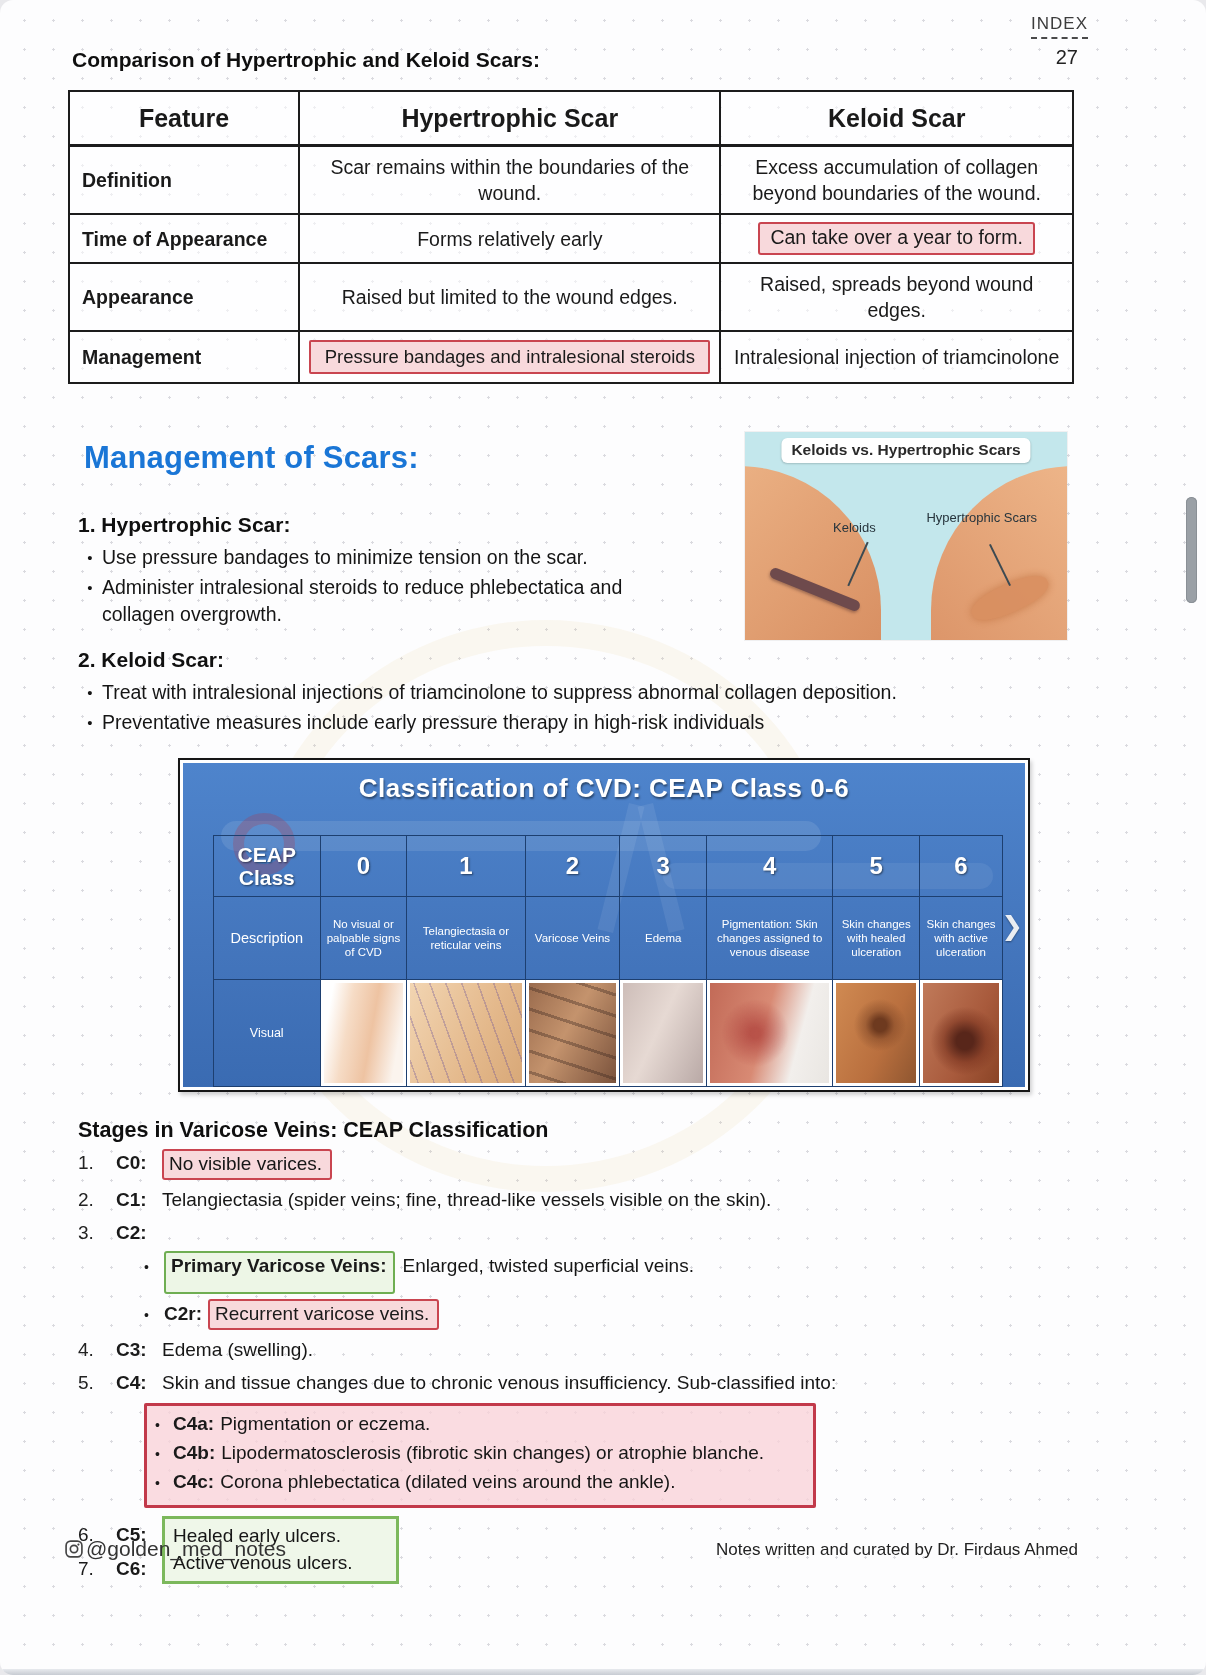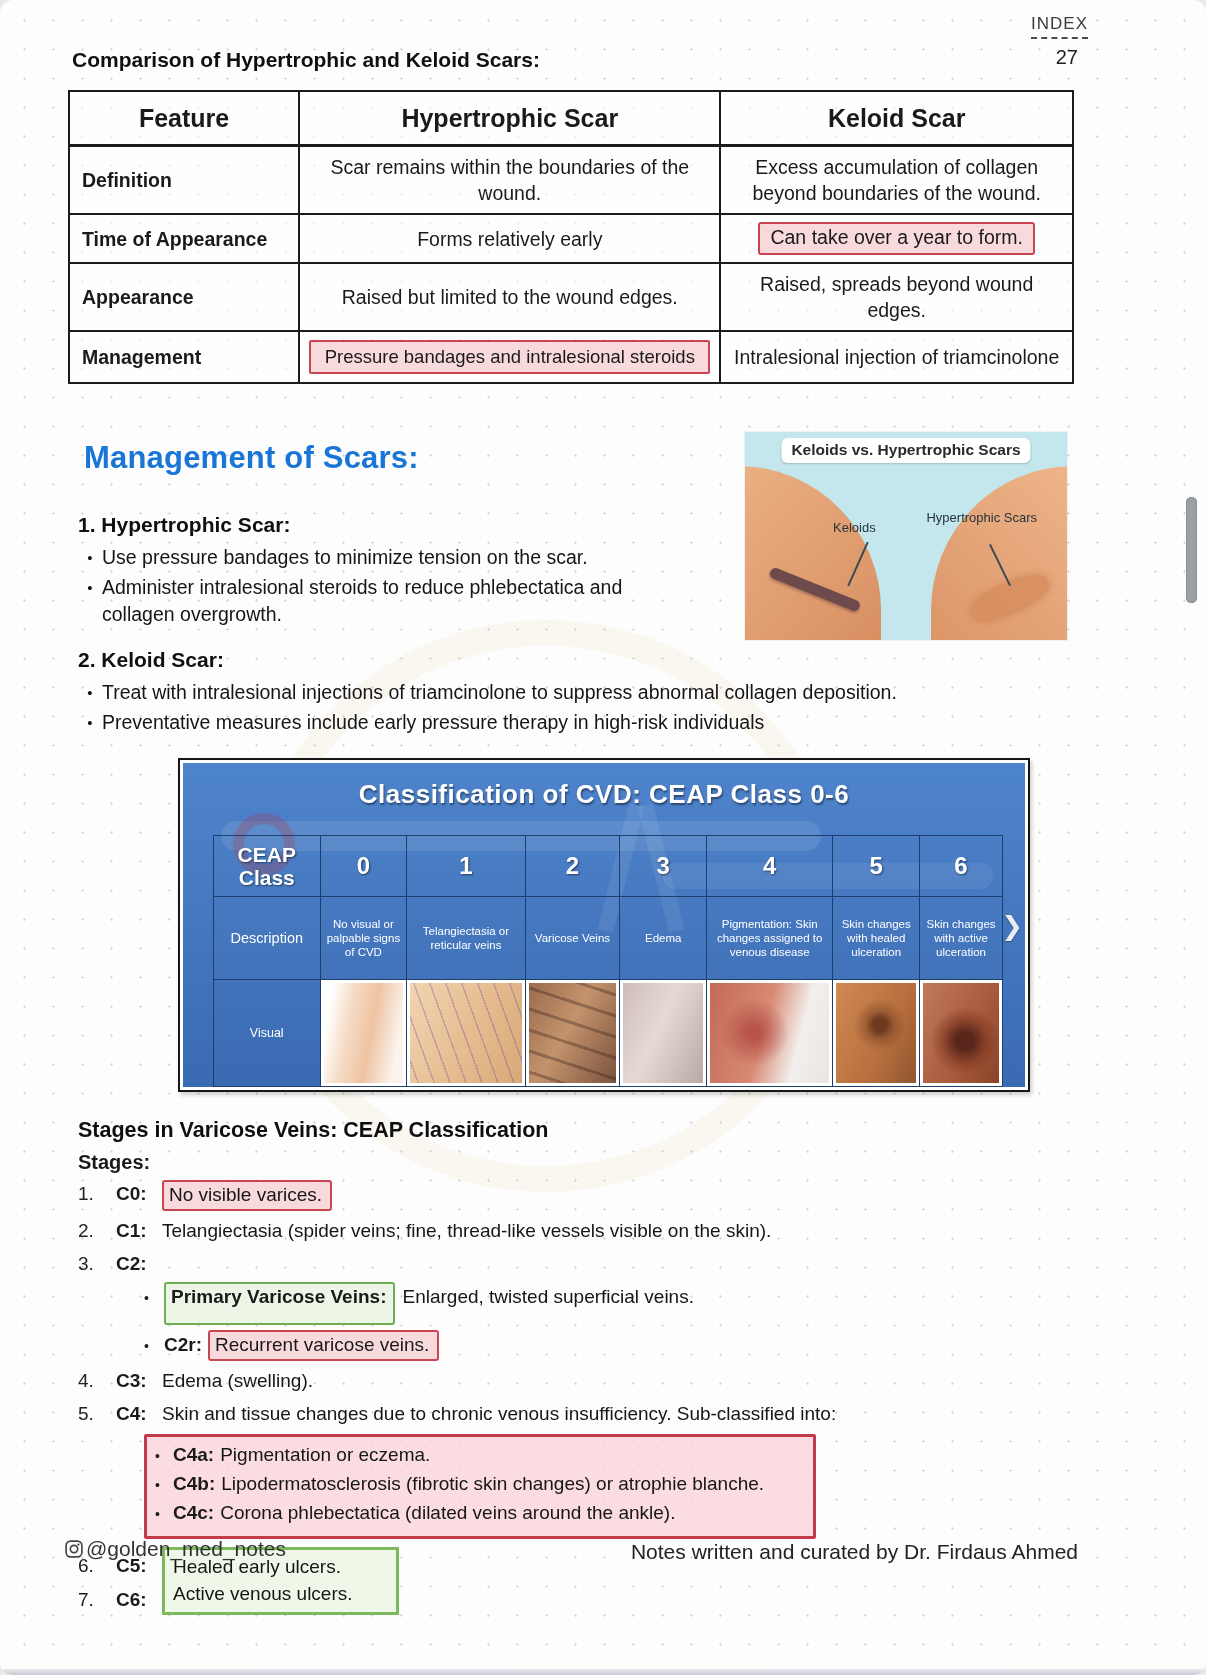--- a/index.html
+++ b/index.html
@@ -43,21 +43,21 @@
   .k-label.kl{left:88px;top:88px;}
   .k-label.hl{right:30px;top:78px;text-align:center;line-height:15px;}
   .k-line{position:absolute;width:2px;background:#3c4a52;}
   .k-line.l1{left:112px;top:108px;height:48px;transform:rotate(24deg);}
   .k-line.l2{right:66px;top:110px;height:46px;transform:rotate(-26deg);}
   
   .scrollbar-thumb{position:absolute;left:1186px;top:497px;width:11px;height:106px;background:#9aa0a6;border-radius:6px;box-shadow:inset 0 0 0 1px #8a9096;}
   
   .ceap{position:absolute;left:178px;top:758px;width:852px;height:334px;border:2px solid #161616;background:#fff;padding:3px;box-sizing:border-box;box-shadow:2px 3px 4px rgba(0,0,0,0.18);}
   .ceap-inner{position:relative;width:100%;height:100%;background:linear-gradient(180deg,#4e84cc 0%,#4476bd 55%,#3a6bb2 100%);overflow:hidden;}
-  .ceap-title{position:relative;z-index:2;text-align:center;margin-top:16px;color:#fff;font-weight:800;font-size:26px;letter-spacing:0.5px;text-shadow:1px 2px 2px rgba(0,0,0,0.45);}
+  .ceap-title{position:relative;z-index:2;text-align:center;margin-top:10px;color:#fff;font-weight:800;font-size:26px;letter-spacing:0.5px;text-shadow:1px 2px 2px rgba(0,0,0,0.45);}
   .wm-bar{position:absolute;left:38px;top:58px;width:600px;height:30px;background:rgba(255,255,255,0.10);border-radius:16px;}
   .wm-bar2{position:absolute;left:480px;top:100px;width:330px;height:26px;background:rgba(255,255,255,0.07);border-radius:14px;}
   .wm-ring{position:absolute;left:50px;top:50px;width:40px;height:40px;border:11px solid rgba(165,62,86,0.30);border-radius:50%;}
   .wm-zig{position:absolute;left:430px;top:40px;width:16px;height:130px;background:rgba(255,255,255,0.08);transform:rotate(14deg);}
   .wm-zig2{position:absolute;left:470px;top:40px;width:16px;height:130px;background:rgba(255,255,255,0.08);transform:rotate(-14deg);}
   .ceap-table{position:absolute;z-index:2;left:30px;right:22px;top:72px;border-collapse:collapse;color:#fff;table-layout:fixed;width:calc(100% - 52px);}
   .ceap-table td{border:1px solid #1d3f70;text-align:center;vertical-align:middle;padding:2px;}
   .ceap-table tr.r-class td{height:56px;font-size:24px;font-weight:700;text-shadow:1px 1px 2px rgba(0,0,0,0.5);}
   .ceap-table tr.r-class td.lab{font-size:21px;line-height:23px;}
   .ceap-table tr.r-desc td{height:78px;font-size:11.5px;line-height:14px;}
@@ -89,21 +89,21 @@
   .c4-line{display:flex;font-size:19px;line-height:27px;align-items:baseline;}
   .c4-line .dot{width:18px;flex:0 0 18px;font-size:14px;}
   .c4-line .lbl{font-weight:700;margin-right:6px;}
   .green-group{display:grid;grid-template-columns:38px 46px auto;margin-top:8px;font-size:19px;align-items:stretch;}
   .green-group .num{line-height:27px;padding-top:5px;}
   .green-group .lbl{font-weight:700;line-height:27px;padding-top:5px;}
   .green-group .num.second,.green-group .lbl.second{padding-top:4px;}
   .gbox{grid-column:3;grid-row:1 / span 2;border:3px solid #7cb85c;background:#eff7e9;width:215px;padding:3px 8px 5px;line-height:27px;}
   
   .footer-left{position:absolute;left:64px;top:1537px;display:flex;align-items:center;gap:2px;font-size:21px;color:#333;}
-  .footer-right{position:absolute;right:128px;top:1540px;font-size:21px;color:#222;}
+  .footer-right{position:absolute;right:128px;top:1540px;font-size:17px;color:#222;}
   .page-bottom{position:absolute;left:0;right:0;bottom:0;height:6px;background:linear-gradient(#e8eaee,#c7cbd2);}
   .bold{font-weight:700;}
 </style>
 </head>
 <body>
 
 <div class="sheet">
   <div class="wm-big-ring"></div>
 
   <div class="index-link">INDEX</div>
@@ -254,21 +254,20 @@
                 <div class="photo p6"></div>
               </td>
         </tr>
       </tbody>
         </table>
     </div>
   </div>
 
   <div class="stages">
     <div class="stages-title">Stages in Varicose Veins: CEAP Classification</div>
-    <div class="stages-sub">Stages:</div>
 
     <div class="srow">
       <span class="num">1.</span>
       <span class="lbl">C0:</span>
       <span class="stxt"><span class="box-red">No visible varices.</span></span>
     </div>
     <div class="srow">
       <span class="num">2.</span>
       <span class="lbl">C1:</span>
       <span class="stxt">Telangiectasia (spider veins; fine, thread-like vessels visible on the skin).</span>

